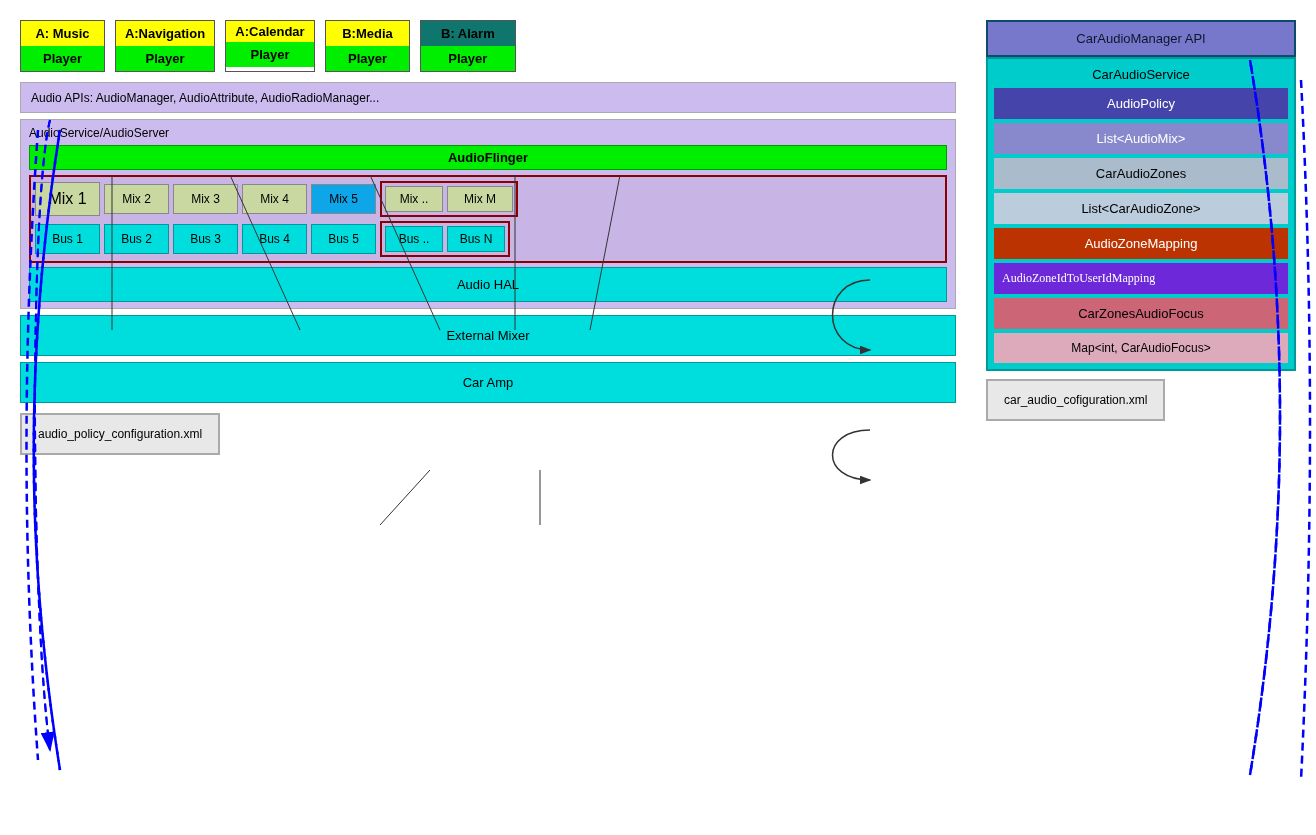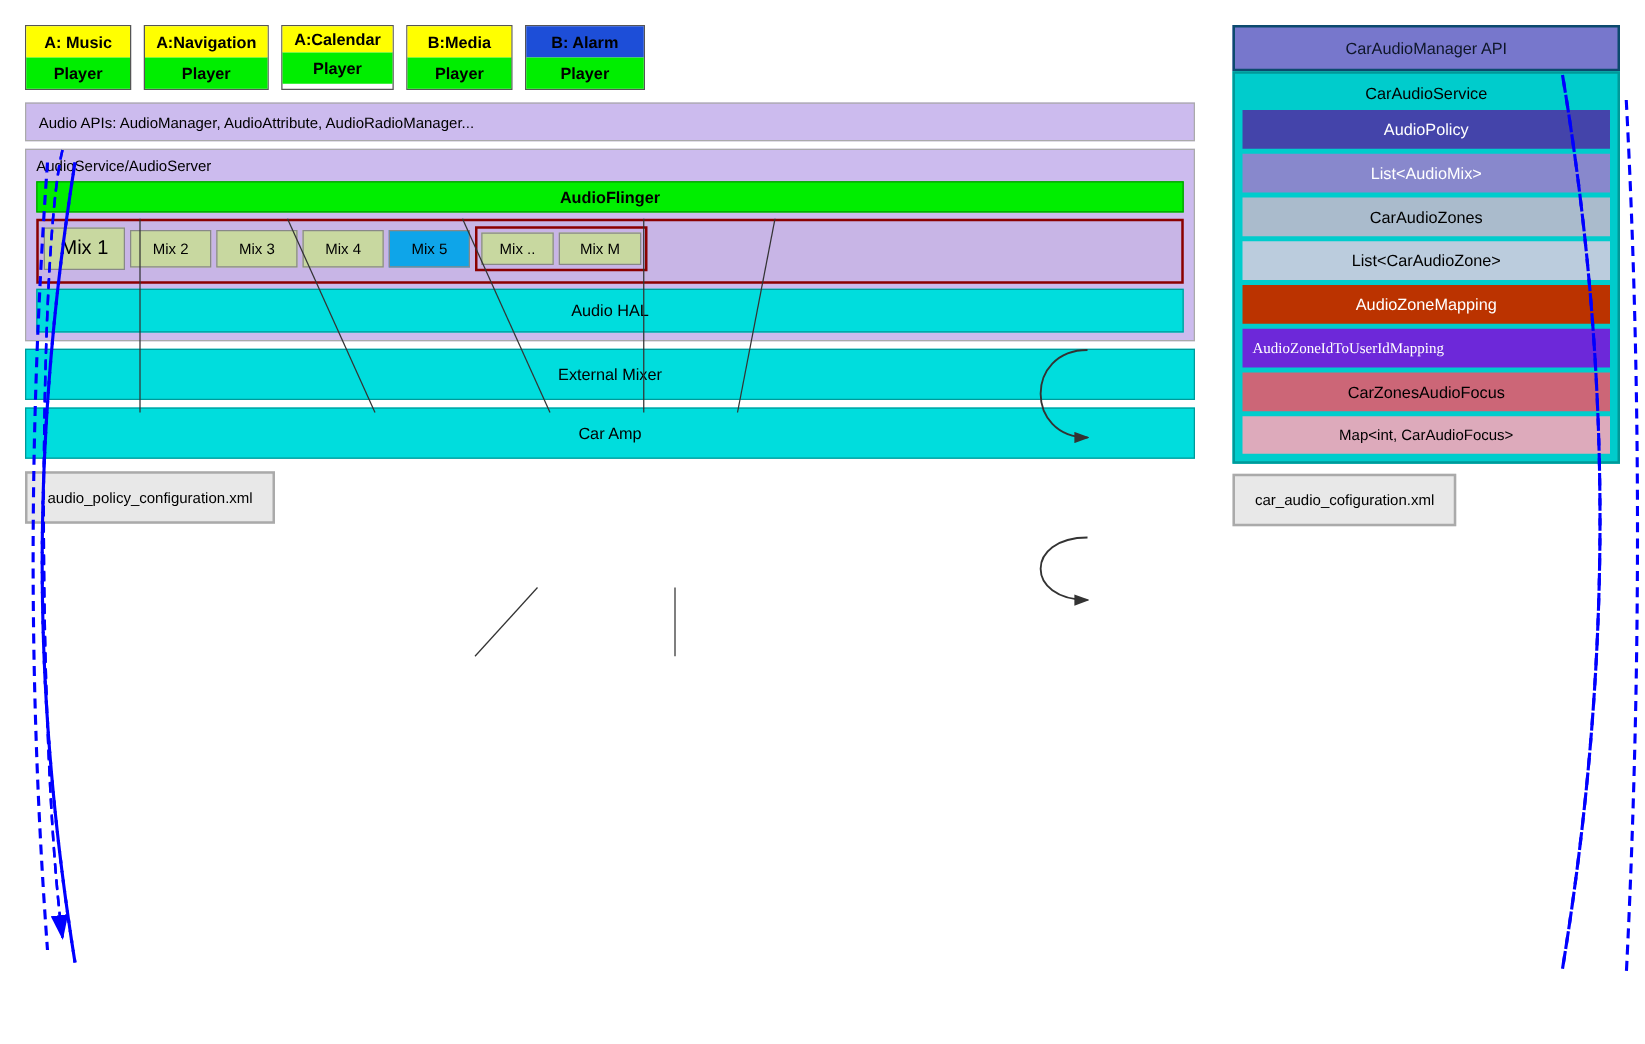--- a/index.html
+++ b/index.html
@@ -31,21 +31,21 @@
       </div>
       <div style="border: 1.5px solid #555; min-width: 90px;">
         <div style="background: yellow; padding: 3px 8px; font-weight: bold; font-size: 13px; text-align: center;">A:Calendar</div>
         <div style="background: #00ee00; padding: 5px 8px; font-weight: bold; font-size: 13px; text-align: center;">Player</div>
       </div>
       <div style="border: 1.5px solid #555; min-width: 85px;">
         <div style="background: yellow; padding: 5px 8px; font-weight: bold; font-size: 13px; text-align: center;">B:Media</div>
         <div style="background: #00ee00; padding: 5px 8px; font-weight: bold; font-size: 13px; text-align: center;">Player</div>
       </div>
       <div style="border: 1.5px solid #555; min-width: 85px;">
-        <div style="background: #1d4ed8; padding: 5px 20px; font-weight: bold; font-size: 13px; text-align: center;">B: Alarm</div>
+        <div style="background: #0f766e; padding: 5px 20px; font-weight: bold; font-size: 13px; text-align: center;">B: Alarm</div>
         <div style="background: #00ee00; padding: 5px 8px; font-weight: bold; font-size: 13px; text-align: center;">Player</div>
       </div>
     </div>
 
     <div style="background: #ccbbee; border: 1px solid #aaa; padding: 7px 10px;">
       <span style="font-size: 12px;">Audio APIs: AudioManager, AudioAttribute, AudioRadioManager...</span>
     </div>
 
     <div style="background: #ccbbee; border: 1px solid #aaa; padding: 6px 8px;">
       <div style="font-size: 12px; margin-bottom: 5px;">AudioService/AudioServer</div>
@@ -61,20 +61,31 @@
           <div style="background: #c8d8a0; border: 1px solid #888; padding: 7px 6px; font-size: 12px; min-width: 65px; text-align: center;">Mix 2</div>
           <div style="background: #c8d8a0; border: 1px solid #888; padding: 7px 6px; font-size: 12px; min-width: 65px; text-align: center;">Mix 3</div>
           <div style="background: #c8d8a0; border: 1px solid #888; padding: 7px 6px; font-size: 12px; min-width: 65px; text-align: center;">Mix 4</div>
           <div style="background: #0ea5e9; border: 1px solid #888; padding: 7px 6px; font-size: 12px; min-width: 65px; text-align: center;">Mix 5</div>
           <div style="border: 2px solid darkred; display: flex; flex-direction: row; gap: 4px; padding: 3px;">
             <div style="background: #c8d8a0; border: 1px solid #888; padding: 5px 6px; font-size: 12px; min-width: 58px; text-align: center;">Mix ..</div>
             <div style="background: #c8d8a0; border: 1px solid #888; padding: 5px 16px; font-size: 12px; min-width: 58px; text-align: center;">Mix M</div>
           </div>
         </div>
 
+        <div style="display: flex; flex-direction: row; gap: 4px; align-items: center;">
+          <div style="background: #00dddd; border: 1px solid #009999; padding: 7px 6px; font-size: 12px; min-width: 65px; text-align: center;">Bus 1</div>
+          <div style="background: #00dddd; border: 1px solid #009999; padding: 7px 6px; font-size: 12px; min-width: 65px; text-align: center;">Bus 2</div>
+          <div style="background: #00dddd; border: 1px solid #009999; padding: 7px 6px; font-size: 12px; min-width: 65px; text-align: center;">Bus 3</div>
+          <div style="background: #00dddd; border: 1px solid #009999; padding: 7px 6px; font-size: 12px; min-width: 65px; text-align: center;">Bus 4</div>
+          <div style="background: #00dddd; border: 1px solid #009999; padding: 7px 6px; font-size: 12px; min-width: 65px; text-align: center;">Bus 5</div>
+          <div style="border: 2px solid darkred; display: flex; flex-direction: row; gap: 4px; padding: 3px;">
+            <div style="background: #00dddd; border: 1px solid #009999; padding: 5px 6px; font-size: 12px; min-width: 58px; text-align: center;">Bus ..</div>
+            <div style="background: #00dddd; border: 1px solid #009999; padding: 5px 6px; font-size: 12px; min-width: 58px; text-align: center;">Bus N</div>
+          </div>
+        </div>
       </div>
 
       <div style="background: #00dddd; border: 1px solid #009999; padding: 9px; text-align: center; font-size: 13px;">
         <span>Audio HAL</span>
       </div>
     </div>
 
     <div style="background: #00dddd; border: 1px solid #009999; padding: 12px; text-align: center; font-size: 13px;">
       <span>External Mixer</span>
     </div>

